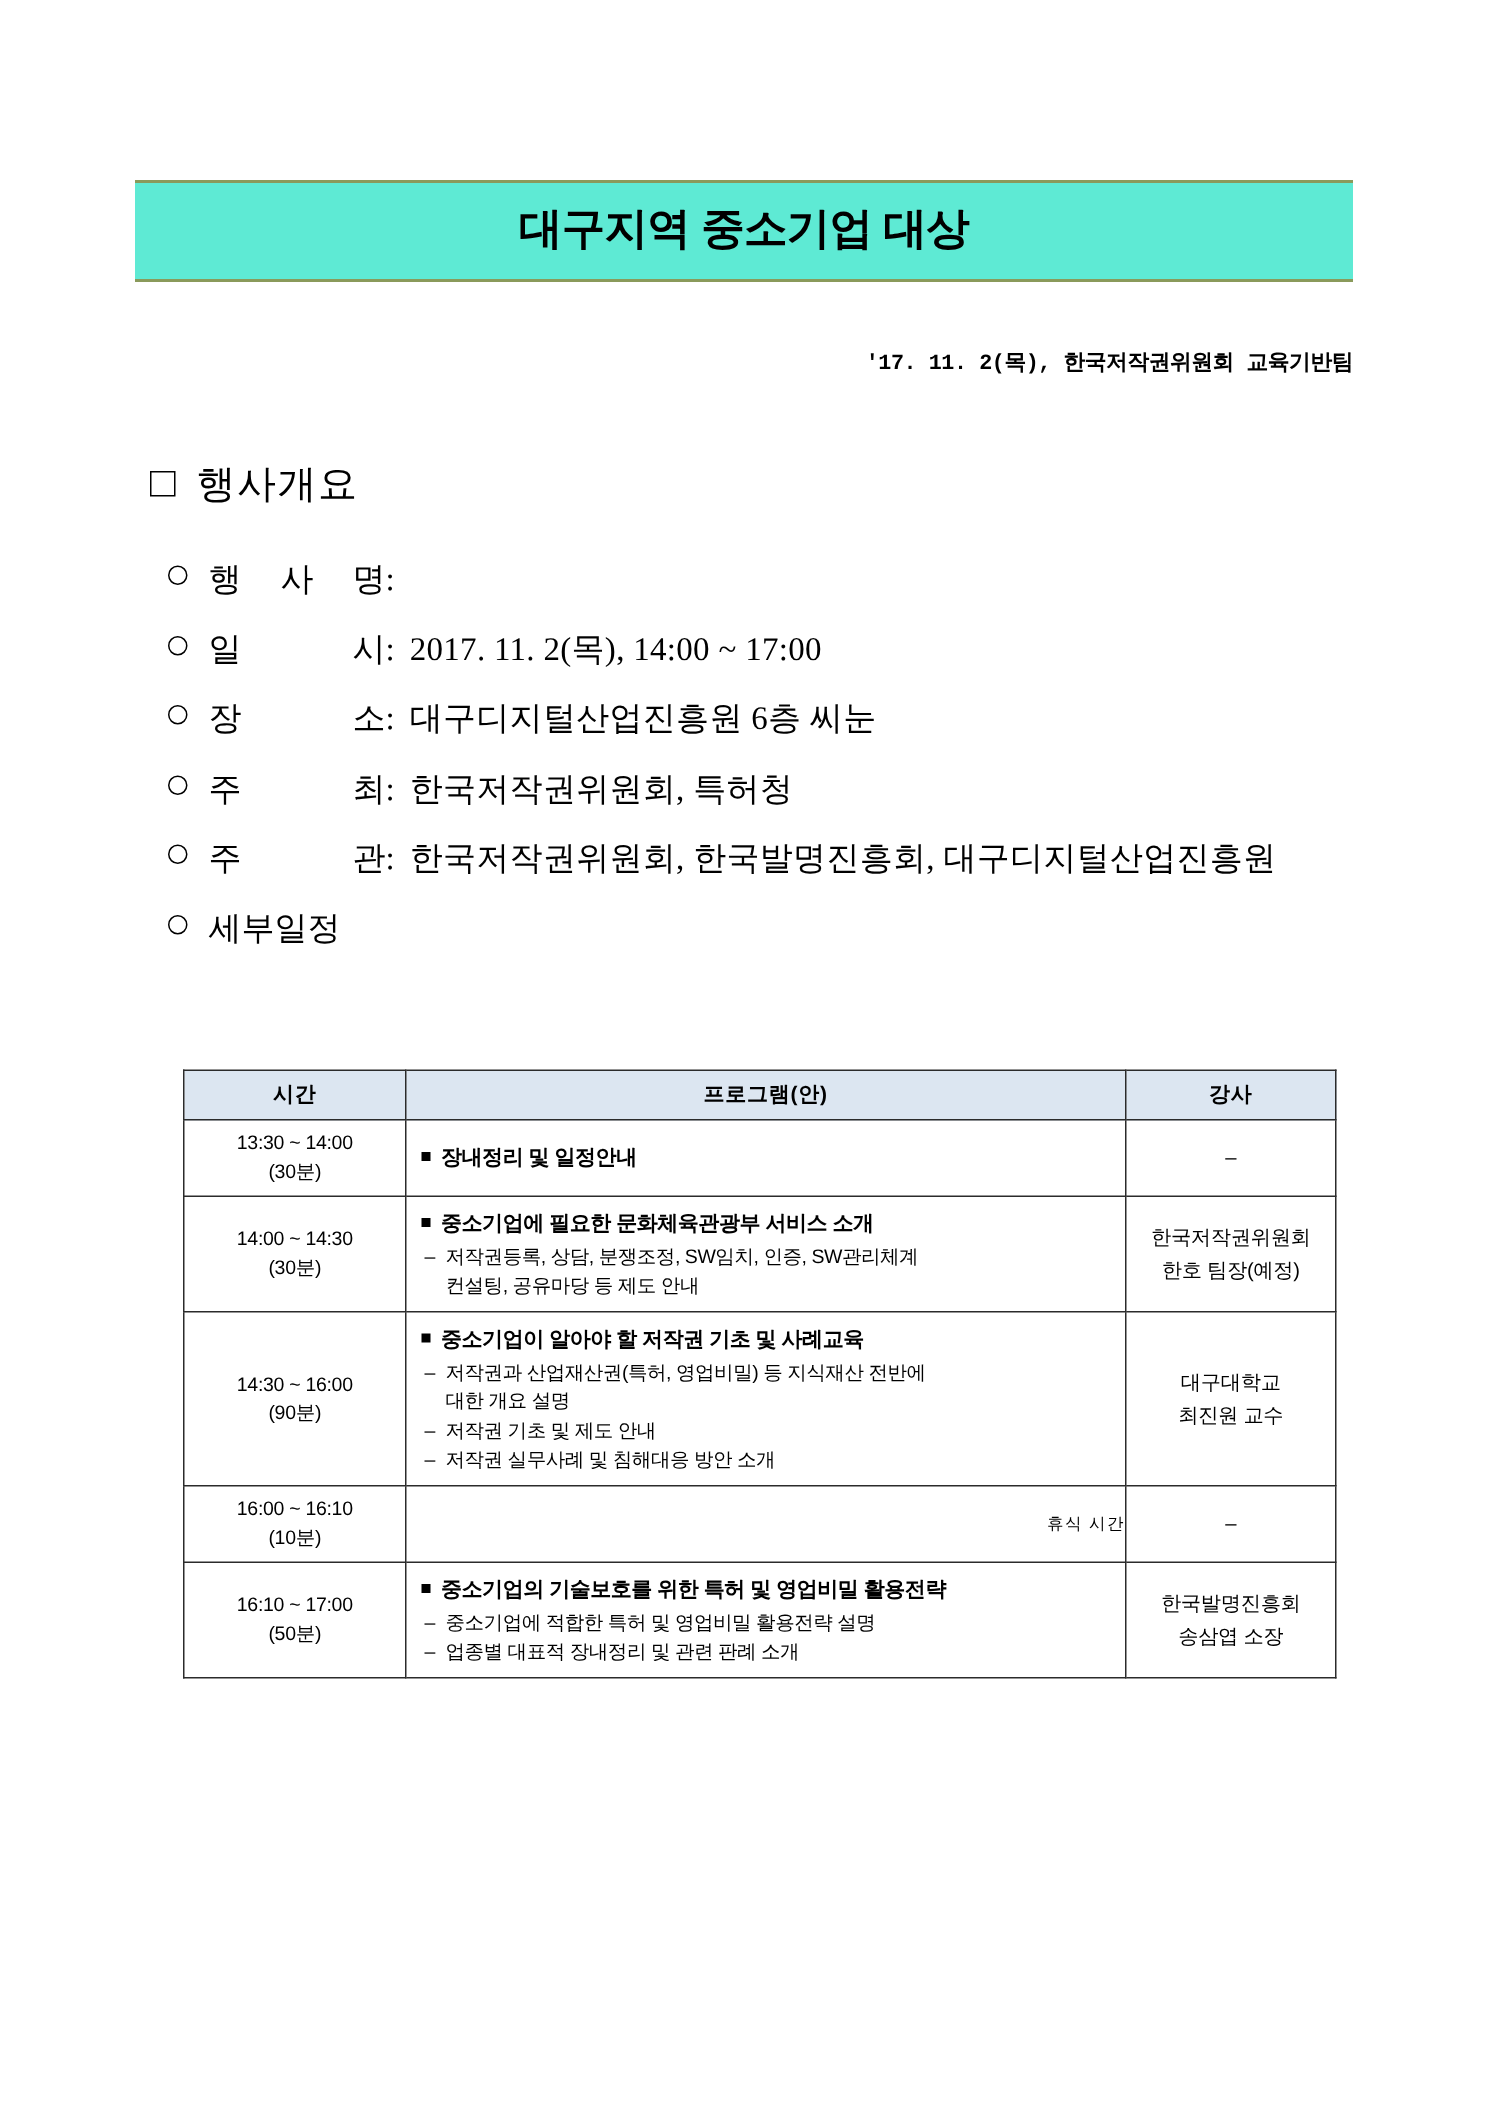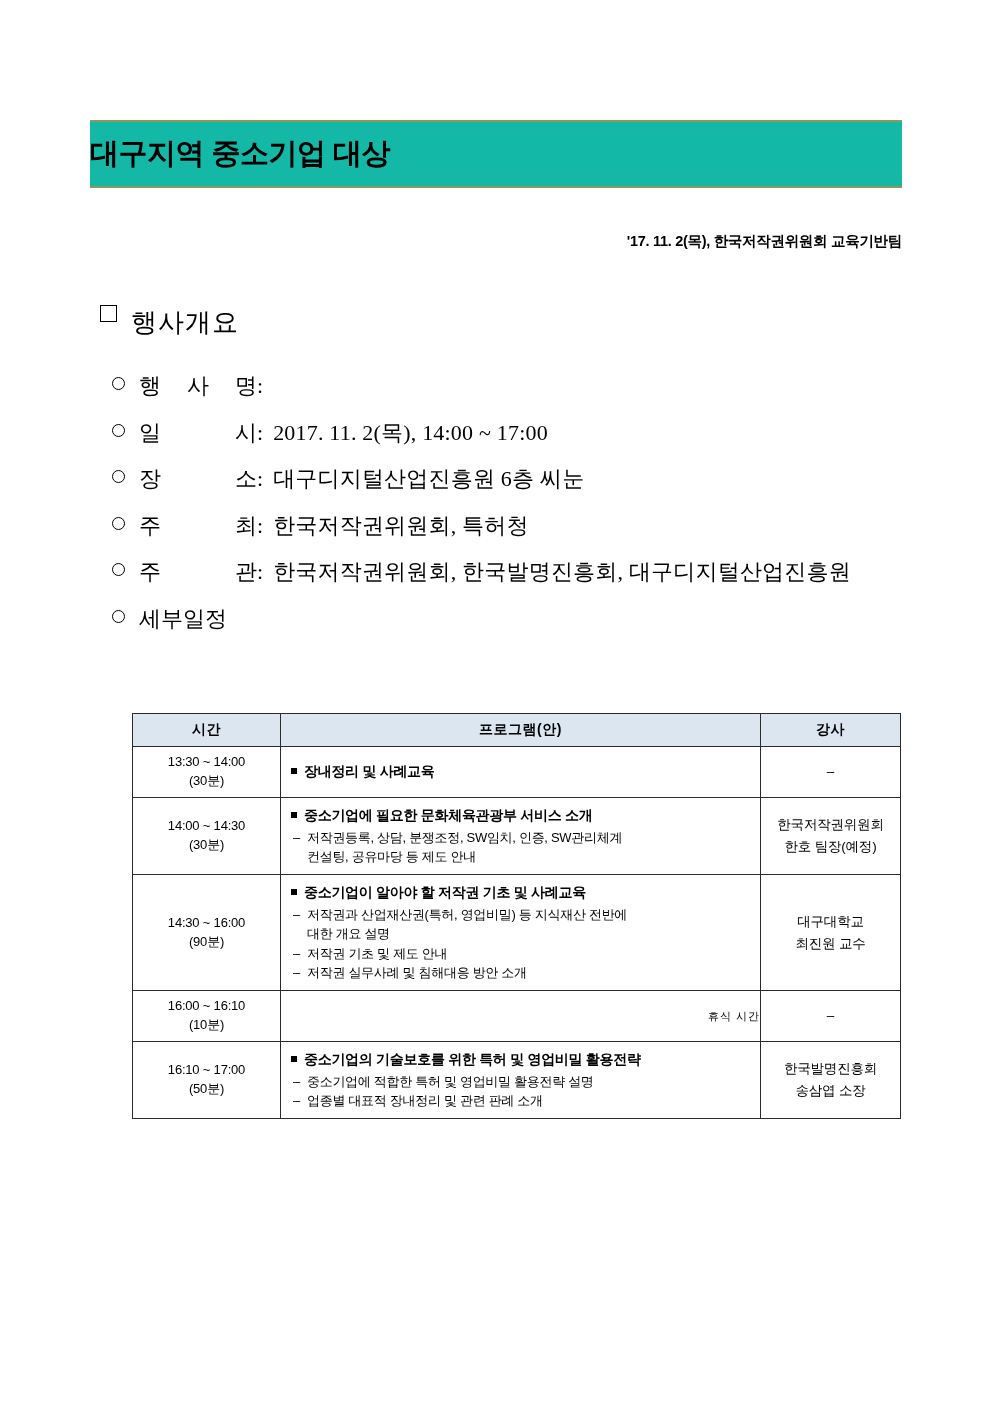--- a/index.html
+++ b/index.html
@@ -21,54 +21,56 @@
     box-sizing: border-box;
     padding: 0;
   }
 
   
   .title-band {
     position: absolute;
     left: 90px;
     top: 120px;
     width: 812px;
-    background: #14b8a6;
+    background: #5eead4;
     border-top: 2px solid #8a9a5b;
     border-bottom: 2px solid #8a9a5b;
     padding: 12px 0 14px 0;
+    text-align: center;
   }
   .title-line {
     font-family: "Liberation Sans", sans-serif;
     font-weight: bold;
     font-size: 29px;
     line-height: 1.32;
     letter-spacing: -0.5px;
     color: #000;
   }
 
   .byline {
     position: absolute;
     left: 90px;
     top: 232px;
     width: 812px;
     text-align: right;
-    font-family: Liberation Sans, sans-serif;
+    font-family: Liberation Mono, monospace;
     font-size: 14.5px;
     font-weight: bold;
     letter-spacing: -0.3px;
   }
 
   
   .section-head {
     position: absolute;
     left: 100px;
     top: 305px;
     font-size: 26px;
     letter-spacing: 1px;
     display: flex;
+    align-items: center;
     gap: 14px;
   }
   .sq-marker {
     display: inline-block;
     width: 17px;
     height: 17px;
     border: 1.6px solid #000;
     box-sizing: border-box;
   }
 
@@ -113,21 +115,21 @@
     margin-right: 10px;
   }
   .info-value {
     flex: 1 1 auto;
     letter-spacing: 0.2px;
   }
 
   
   .sched-wrap {
     position: absolute;
-    left: 132px;
+    left: 122px;
     top: 713px;
     width: 768px;
   }
   table.sched {
     border-collapse: collapse;
     width: 768px;
     table-layout: fixed;
     font-family: "Liberation Sans", sans-serif;
   }
   table.sched th, table.sched td {
@@ -302,21 +304,21 @@
       <tbody>
 
         <tr>
           <td class="time">
             <div>13:30 ~ 14:00</div>
             <div>(30분)</div>
           </td>
           <td class="prog">
             <div class="prog-main">
               <span class="bullet-sq"></span>
-              <span>장내정리 및 사례교육</span>
+              <span>장내정리 및 일정안내</span>
             </div>
           </td>
           <td class="spk">
             <div>–</div>
           </td>
         </tr>
 
         <tr>
           <td class="time">
             <div>14:00 ~ 14:30</div>

